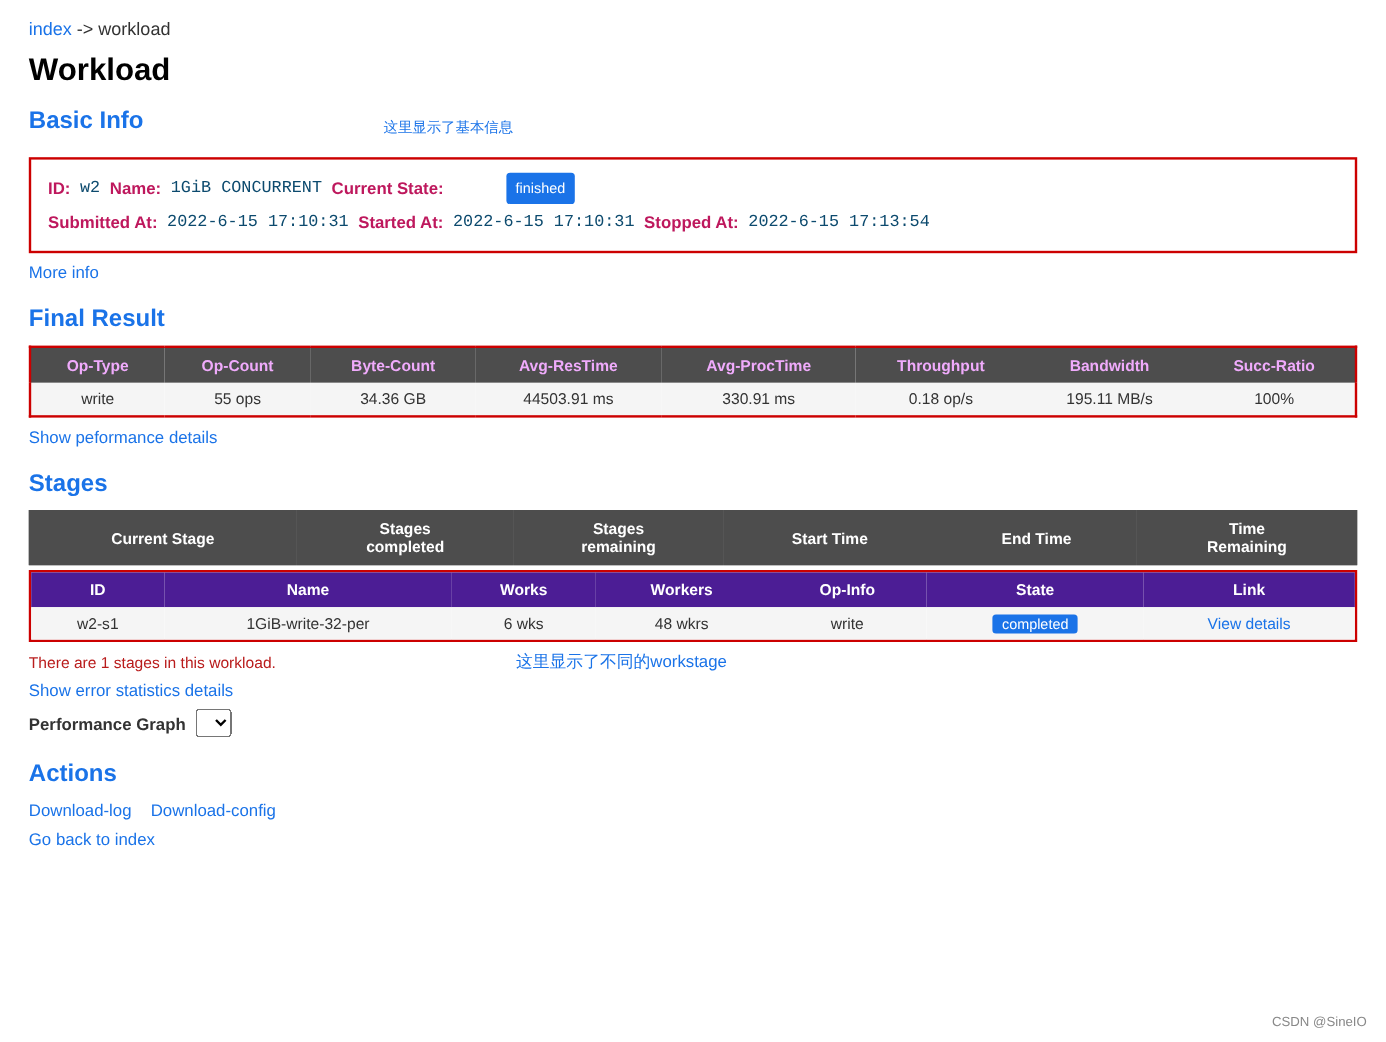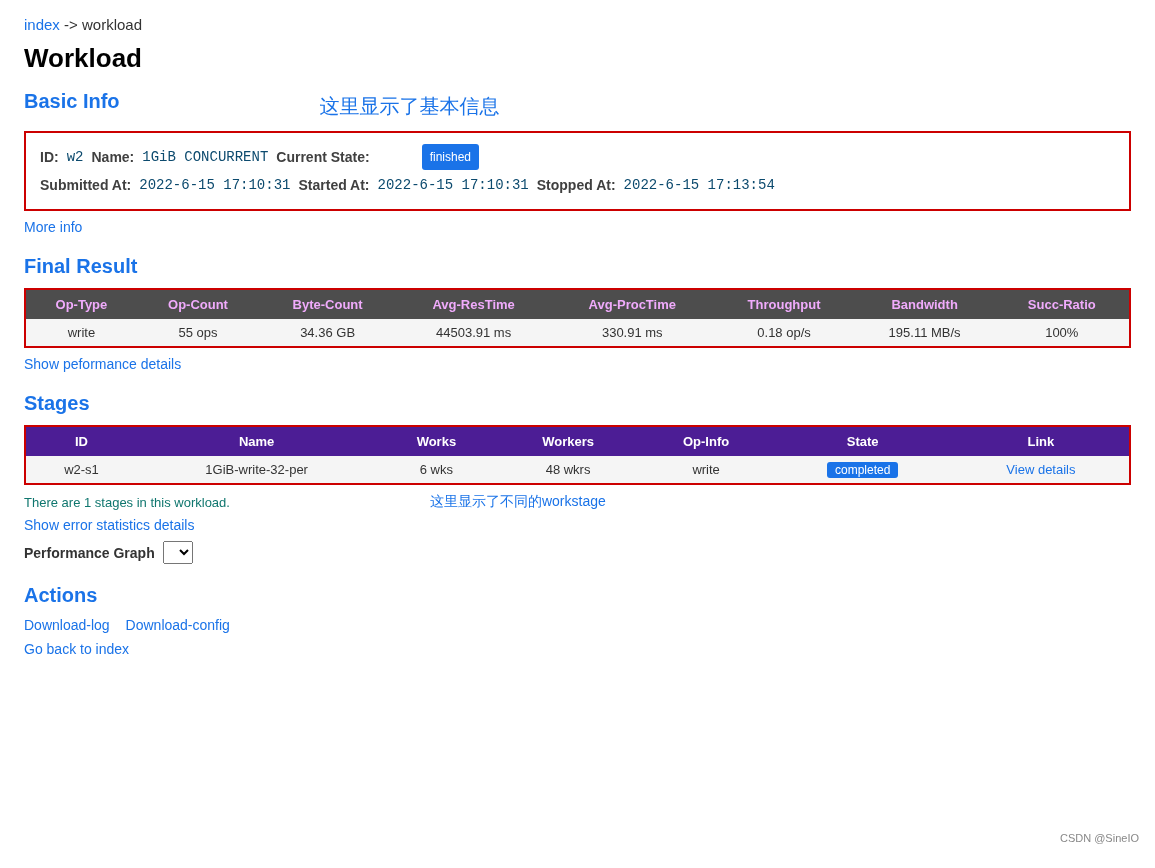--- a/index.html
+++ b/index.html
@@ -41,37 +41,37 @@
     }
     .basic-info-header {
       display: flex;
       align-items: center;
       gap: 200px;
       margin-bottom: 8px;
       text-align: center;
     }
     .chinese-note {
       color: #1a73e8;
-      font-size: 20px;
+      font-size: 12px;
     }
     .info-box {
       border: 2px solid #cc0000;
       padding: 10px 14px;
       margin-bottom: 8px;
       line-height: 2;
     }
     .info-row {
       display: flex;
       align-items: center;
       gap: 8px;
       flex-wrap: wrap;
     }
     .info-label {
       font-weight: bold;
-      color: #404040;
+      color: #be185d;
     }
     .info-value {
       color: #0c4a6e;
       font-family: Liberation Mono, monospace;
     }
     .badge-finished {
       background-color: #1a73e8;
       color: #fff;
       padding: 1px 8px;
       border-radius: 3px;
@@ -147,21 +147,21 @@
       font-size: 13px;
     }
     .stages-inner-table td {
       background: #f5f5f5;
       padding: 6px 12px;
       text-align: center;
       font-size: 13px;
       color: #333;
     }
     .warning-text {
-      color: #0f766e;
+      color: #b91c1c;
       font-size: 13px;
     }
     .chinese-note2 {
       color: #1a73e8;
       font-size: 14px;
       margin-left: 200px;
     }
     .stages-note-row {
       display: flex;
       align-items: center;
@@ -180,21 +180,21 @@
       padding: 2px 4px;
       font-size: 13px;
     }
     .actions-links {
       display: flex;
       gap: 16px;
       margin-bottom: 8px;
     }
     .footer-note {
       position: fixed;
-      bottom: 24px;
+      bottom: 10px;
       right: 16px;
       font-size: 11px;
       color: #888;
     }
     .outer-header-row {
       background: #4d4d4d;
     }
   </style>
 </head>
 <body>
@@ -260,20 +260,32 @@
           <td>100%</td>
         </tr>
       </tbody>
   </table>
   <a href="#" class="link">Show peformance details</a>
 </div>
 
 <div class="section">
   <h2>Stages</h2>
 
+  <table class="stages-outer-table">
+    <thead>
+      <tr class="outer-header-row">
+        <th>Current Stage</th>
+        <th>Stages<br>completed</th>
+        <th>Stages<br>remaining</th>
+        <th>Start Time</th>
+        <th>End Time</th>
+        <th>Time<br>Remaining</th>
+      </tr>
+    </thead>
+  </table>
 
   <div class="stages-inner-box">
     <table class="stages-inner-table">
       <thead>
         <tr>
           <th>ID</th>
           <th>Name</th>
           <th>Works</th>
           <th>Workers</th>
           <th>Op-Info</th>

